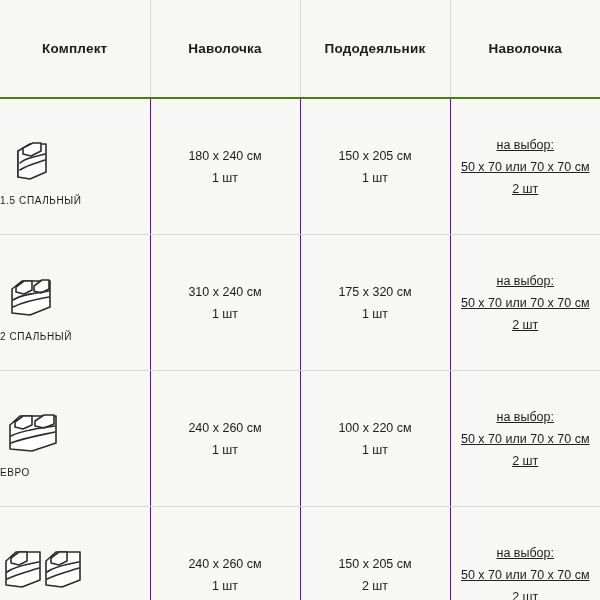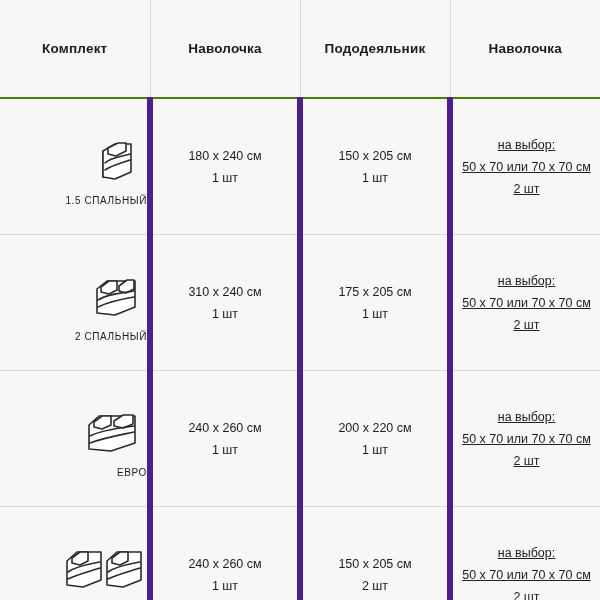--- a/index.html
+++ b/index.html
@@ -41,41 +41,41 @@
     border-bottom: 2px solid #4d7c0f;
     border-right: 1px solid #d8d8d4;
     background: #f7f7f5;
     padding: 16px;
   }
   thead th:last-child { border-right: none; }
 
   tbody td {
     height: 135px;
     border-bottom: 1px solid #d8d8d4;
-    border-right: 6px solid #4c1d95;
+    border-right: 1px solid #4c1d95;
     vertical-align: middle;
     text-align: center;
     padding: 0;
     background: #f7f7f5;
   }
   tbody td:last-child { border-right: none; text-decoration: underline; }
   tbody tr:last-child td { border-bottom: none; }
 
   .cell-lines {
     font-size: 12.5px;
     line-height: 22px;
     color: #1c1c1c;
   }
   .cell-lines .line { display: block; }
   .pillow-cell .line:first-child { }
 
   .kit-cell {
     display: flex;
     flex-direction: column;
-    align-items: flex-end;
+    align-items: flex-start;
     justify-content: center;
     gap: 6px;
   }
   .kit-label {
     font-size: 10px;
     letter-spacing: 0.6px;
     color: #1c1c1c;
     text-transform: uppercase;
   }
   .icon-wrap {
@@ -170,21 +170,21 @@
           </div>
         </td>
         <td>
           <div class="cell-lines">
             <span class="line">310 x 240 см</span>
             <span class="line">1 шт</span>
           </div>
         </td>
         <td>
           <div class="cell-lines">
-            <span class="line">175 x 205 см</span>
+            <span class="line">175 x 320 см</span>
             <span class="line">1 шт</span>
           </div>
         </td>
         <td class="pillow-cell">
           <div class="cell-lines">
             <span class="line">на выбор:</span>
             <span class="line">50 x 70 или 70 x 70 см</span>
             <span class="line">2 шт</span>
           </div>
         </td>
@@ -206,21 +206,21 @@
           </div>
         </td>
         <td>
           <div class="cell-lines">
             <span class="line">240 x 260 см</span>
             <span class="line">1 шт</span>
           </div>
         </td>
         <td>
           <div class="cell-lines">
-            <span class="line">200 x 220 см</span>
+            <span class="line">100 x 220 см</span>
             <span class="line">1 шт</span>
           </div>
         </td>
         <td class="pillow-cell">
           <div class="cell-lines">
             <span class="line">на выбор:</span>
             <span class="line">50 x 70 или 70 x 70 см</span>
             <span class="line">2 шт</span>
           </div>
         </td>

